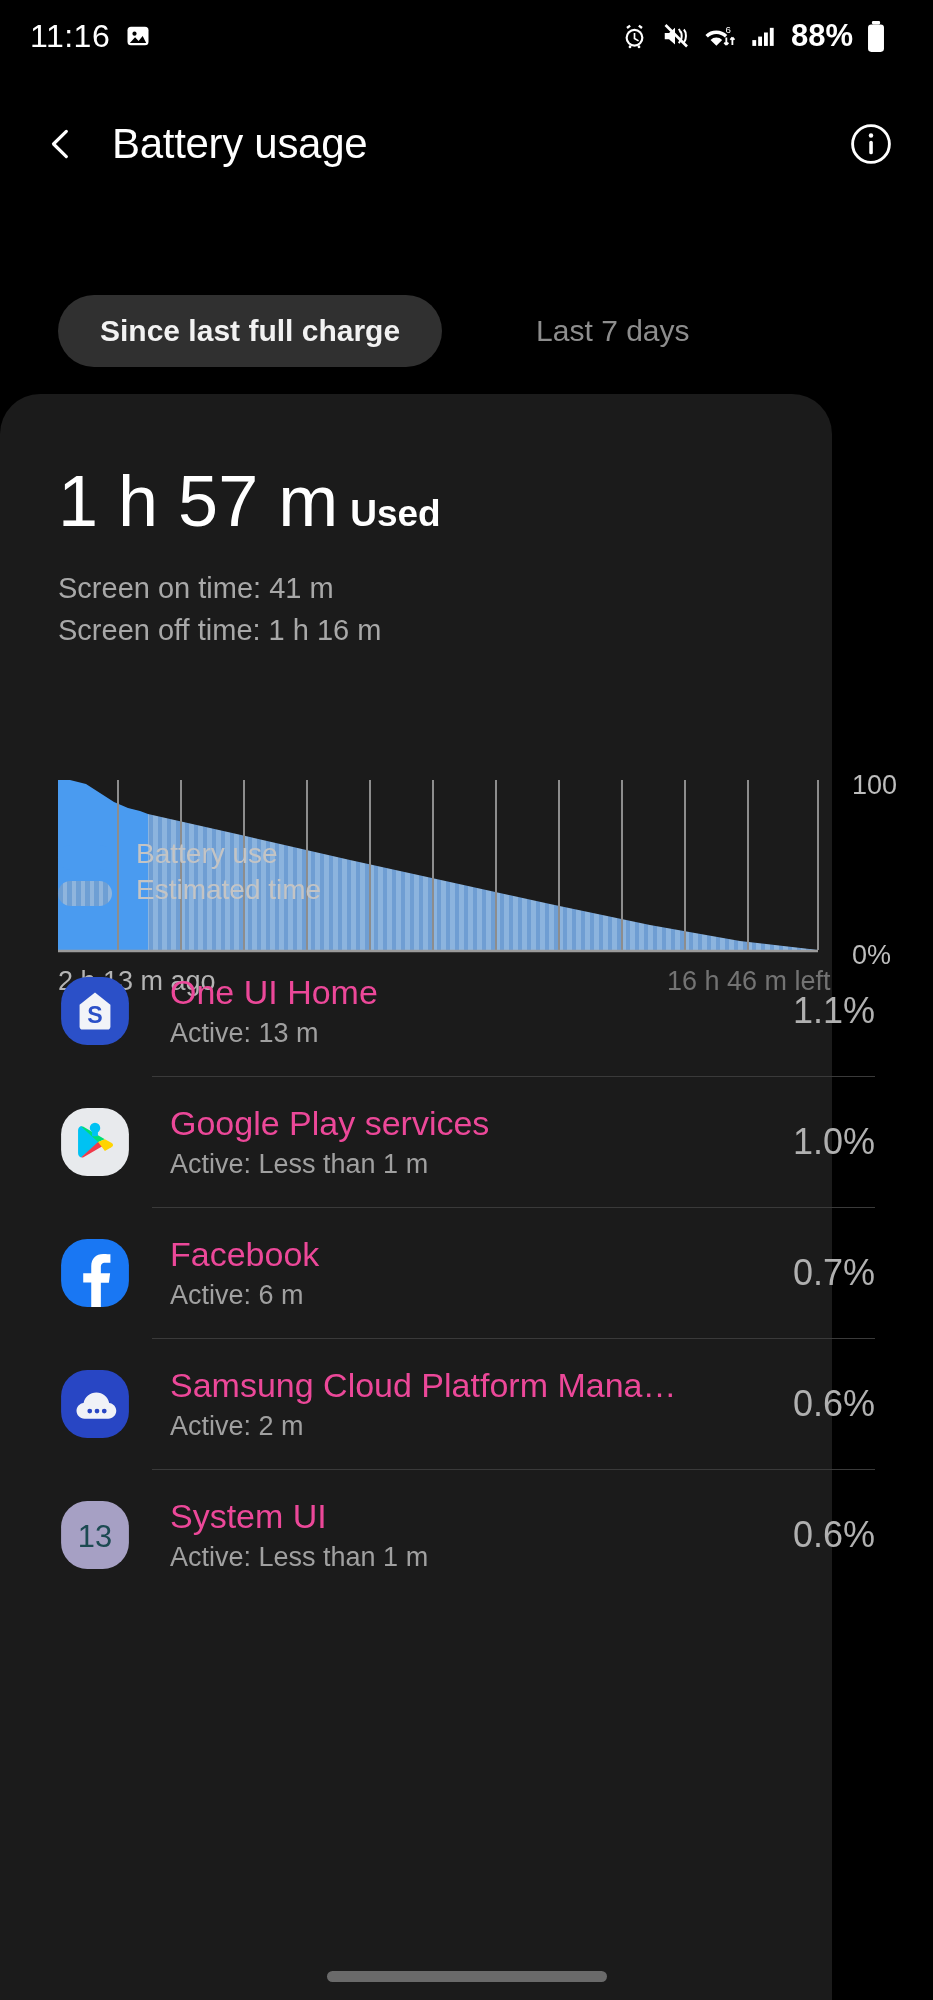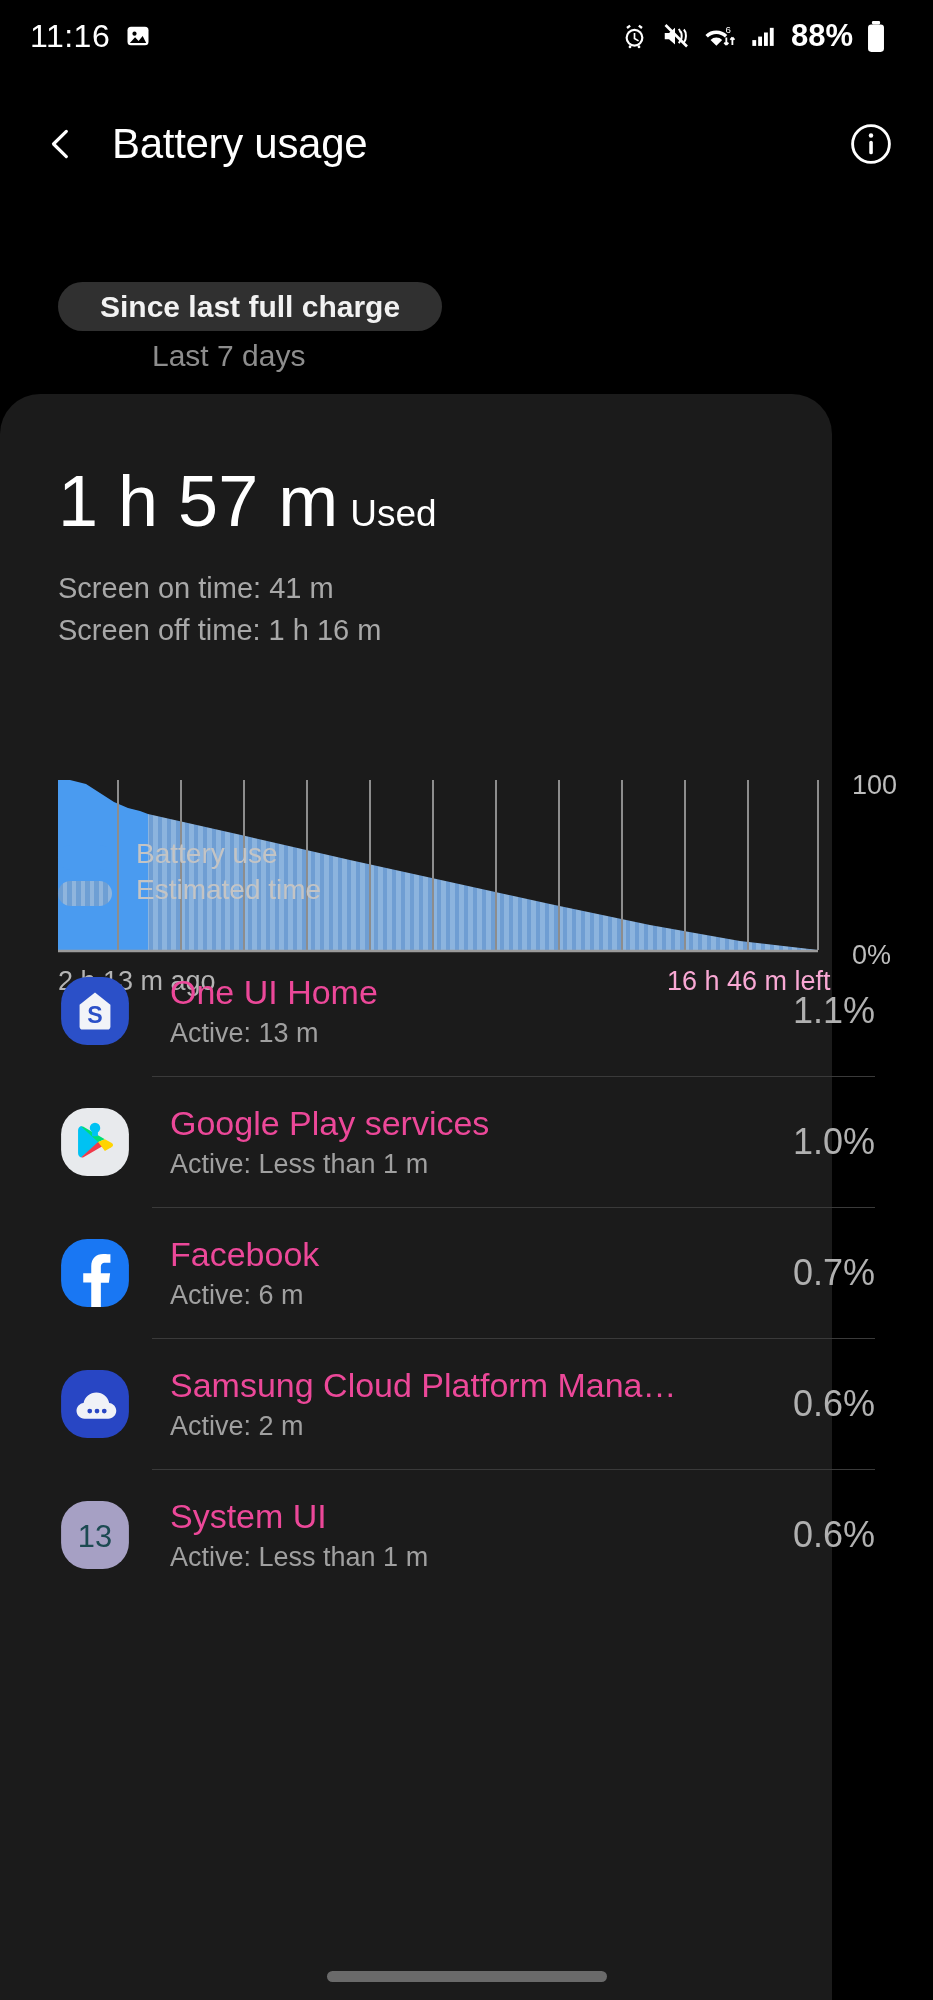--- a/index.html
+++ b/index.html
@@ -30,21 +30,21 @@
   .back-btn { width:54px; height:54px; display:flex; align-items:center; justify-content:center; }
   .title {
     color:#fff; font-size:42px; font-weight:400; margin-left:24px; letter-spacing:-.3px;
   }
   .hdr-spacer { flex:1; }
   .info-btn { width:56px; height:56px; display:flex; align-items:center; justify-content:center; }
 
   
   .tabs {
     position:absolute; top:282px; left:0; width:933px; height:98px;
-    display:flex; align-items:flex-start; padding:0 58px;flex-direction:column;
+    display:flex; align-items:center; padding:0 58px;
   }
   .tab {
     font-size:30px; font-weight:700; color:#8d8d8d;
     display:flex; align-items:center; justify-content:center;
     height:72px;
   }
   .tab.active {
     background:#303030; color:#f2f2f2; border-radius:36px;
     padding:0 42px;
   }
@@ -52,36 +52,36 @@
 
   
   .card {
     position:absolute; top:394px; left:0; width:832px; height:1606px;
     background:#1b1b1b;
     border-top-left-radius:40px; border-top-right-radius:40px;
   }
 
   .usage-head { position:absolute; top:66px; left:58px; display:flex; align-items:baseline; }
   .usage-main { color:#fff; font-size:72px; font-weight:400; letter-spacing:0px; }
-  .usage-used { color:#fff; font-size:37px; font-weight:400; margin-left:12px; }
+  .usage-used { color:#fff; font-size:37px; font-weight:700; margin-left:12px; }
 
   .screen-line {
     position:absolute; left:58px; color:#a8a8a8; font-size:29px; font-weight:400;
   }
   .screen-on { top:178px; }
   .screen-off { top:220px; }
 
   
   .chart-wrap { position:absolute; top:190px; left:0; width:933px; height:230px; }
   .chart-svg { position:absolute; top:0; left:0; }
   .axis-lbl { position:absolute; color:#bdbdbd; font-size:27px; }
   .lbl-100 { top:186px; left:852px; }
   .lbl-0   { top:356px; left:852px; }
   .lbl-ago { position:absolute; top:382px; left:58px; color:#b4b4b4; font-size:27px; }
-  .lbl-left{ position:absolute; top:382px; left:667px; color:#f9a8d4; font-size:27px; }
+  .lbl-left{ position:absolute; top:382px; left:667px; color:#737373; font-size:27px; }
 
   
   .legend { position:absolute; top:440px; left:58px; }
   .legend-row { display:flex; align-items:flex-end; height:36px; }
   .legend-pill { width:54px; height:25px; border-radius:13px; }
   .legend-pill.solid { background:#4a9bf0; }
   .legend-pill.striped {
     background:repeating-linear-gradient(90deg,#6e9fd4 0px,#6e9fd4 5px,#8fb5dd 5px,#8fb5dd 9px);
   }
   .legend-txt { color:#c4c4c4; font-size:28px; margin-left:24px; }

